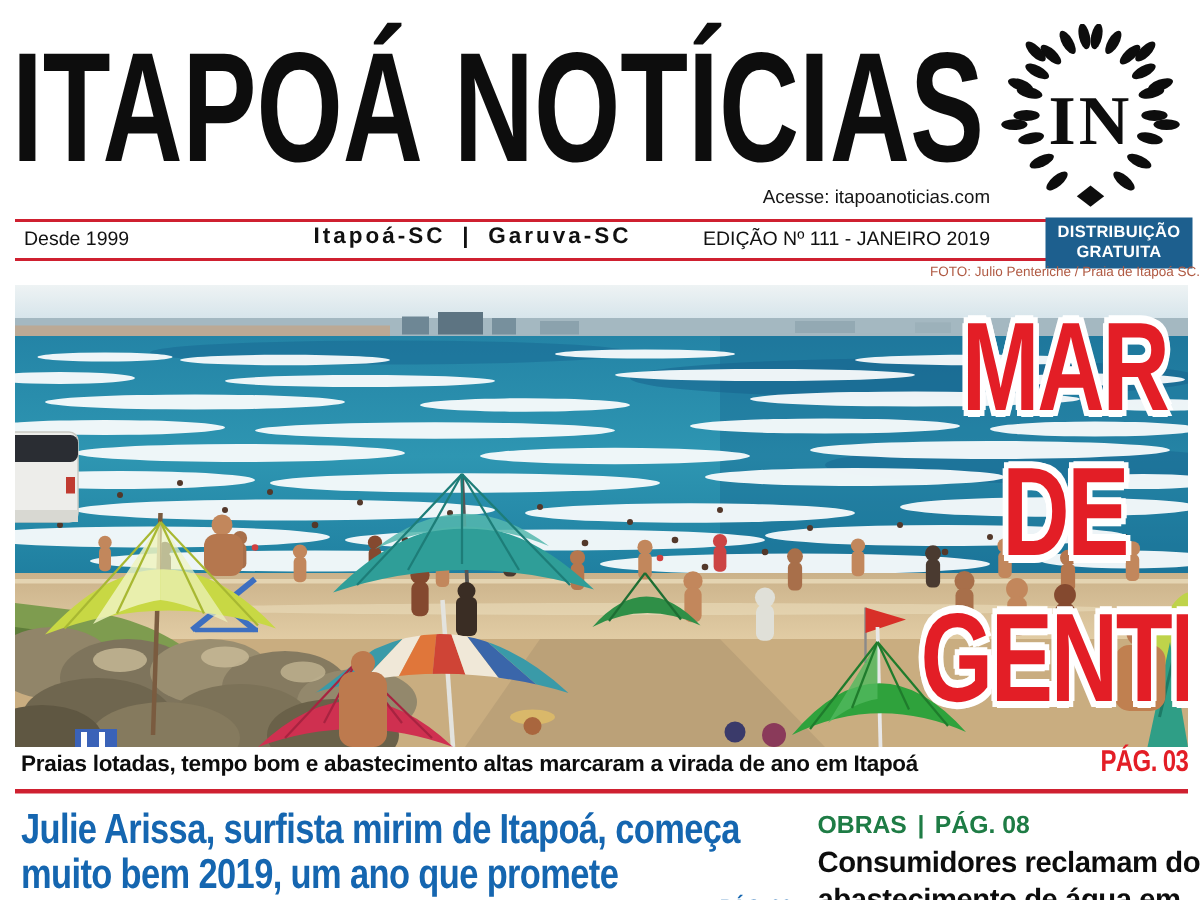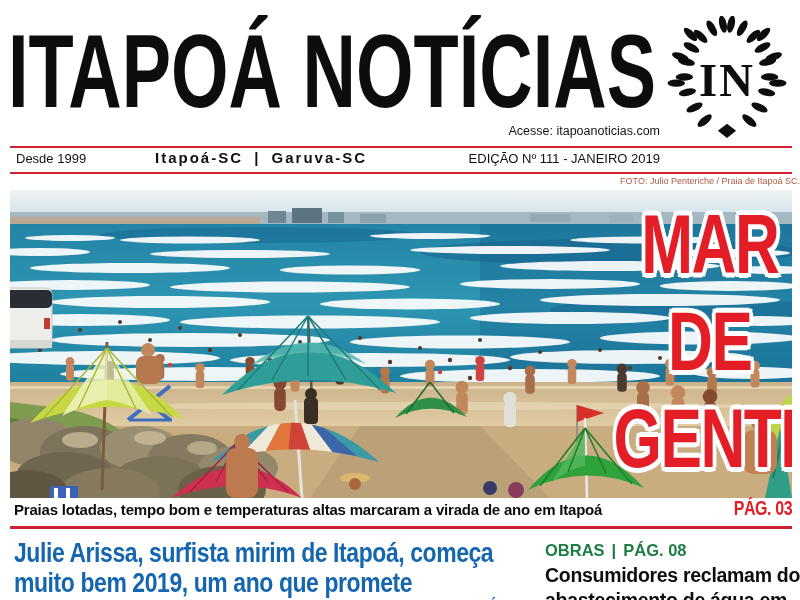--- a/index.html
+++ b/index.html
@@ -11,21 +11,21 @@
   .logo-svg{position:absolute;left:660px;top:16px;}
   .tagline{position:absolute;left:0;top:124px;width:660px;text-align:right;
            font-size:12.5px;color:#151515;}
 
   .rule{position:absolute;left:10px;right:8px;height:2px;background:#cf2030;}
   .rule1{top:146px}.rule2{top:172px}
   .rule3{top:526px;height:3px;}
 
   
   .since{position:absolute;left:16px;top:151px;font-size:13px;}
-  .cities{position:absolute;left:155px;top:149px;width:320px;
+  .cities{position:absolute;left:155px;top:149px;width:320px;text-align:center;
           font-size:15px;font-weight:bold;letter-spacing:2px;word-spacing:5px;}
   .edition{position:absolute;left:452px;top:151px;width:208px;text-align:right;font-size:13px;}
   .dist-box{position:absolute;left:697px;top:145px;width:98px;height:34px;background:#1d5f8e;
             color:#fff;font-weight:bold;font-size:11px;line-height:13.5px;text-align:center;
             display:flex;flex-direction:column;justify-content:center;letter-spacing:.2px;}
   .credit{position:absolute;right:0;top:176px;font-size:9px;color:#b05a43;}
 
   
   .photo{position:absolute;left:10px;top:190px;width:782px;height:308px;overflow:hidden;background:#0f172a;}
   .photo svg{display:block;width:100%;height:100%;}
@@ -96,20 +96,24 @@
     <text x="66" y="79" text-anchor="middle" font-family="Liberation Serif, serif" font-size="46" font-weight="bold" fill="#0d0d0d" letter-spacing="2">IN</text>
   </svg>
 
   <div class="tagline">Acesse: itapoanoticias.com</div>
 
   <div class="rule rule1"></div>
   <div class="since">Desde 1999</div>
   <div class="cities">Itapoá-SC | Garuva-SC</div>
   <div class="edition">EDIÇÃO Nº 111 - JANEIRO 2019</div>
   <div class="rule rule2"></div>
+  <div class="dist-box">
+    <span>DISTRIBUIÇÃO</span>
+    <span>GRATUITA</span>
+  </div>
   <div class="credit">FOTO: Julio Penteriche / Praia de Itapoá SC.</div>
 
   <div class="photo">
     <svg viewBox="0 0 782 308" preserveAspectRatio="none">
       <defs>
         <linearGradient id="gsky" x1="0" y1="0" x2="0" y2="1">
           <stop offset="0" stop-color="#eef3f4"></stop>
             <stop offset="1" stop-color="#cfe0e8"></stop>
         </linearGradient>
         <linearGradient id="gsea" x1="0" y1="0" x2="0" y2="1">
@@ -385,21 +389,21 @@
       </g>
     </svg>
 
     <div class="overlay-text">
       <div>MAR</div>
       <div>DE</div>
       <div>GENTE</div>
     </div>
   </div>
 
-  <div class="caption">Praias lotadas, tempo bom e temperaturas altas marcaram a virada de ano em Itapoá</div>
+  <div class="caption">Praias lotadas, tempo bom e abastecimento altas marcaram a virada de ano em Itapoá</div>
   <div class="pag-red">PÁG. 03</div>
   <div class="rule rule3"></div>
 
   <div class="story-left">
     <div class="hl">Julie Arissa, surfista mirim de Itapoá, começa</div>
     <div class="hl">muito bem 2019, um ano que promete</div>
     <div class="pag-blue">PÁG. 06</div>
   </div>
 
   <div class="story-right">

